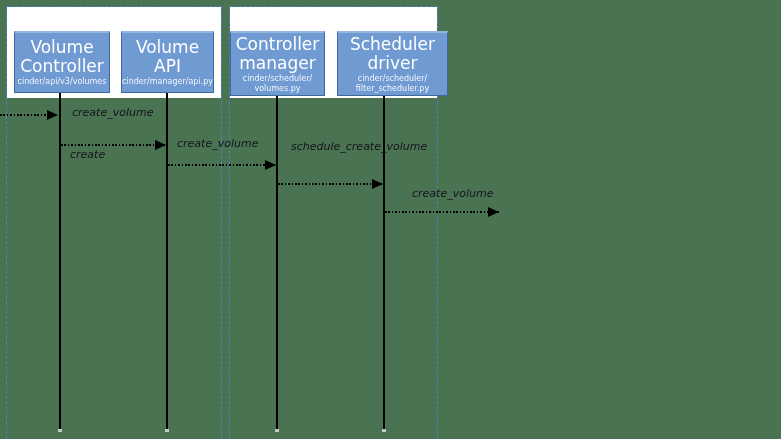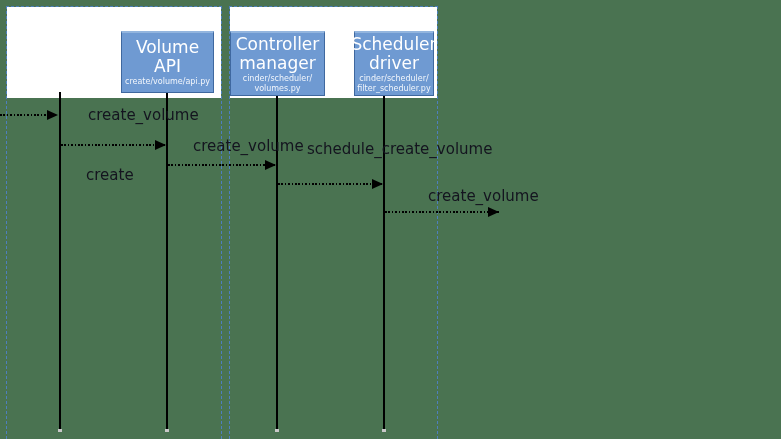--- a/index.html
+++ b/index.html
@@ -50,21 +50,21 @@
     display: flex;
     flex-direction: column;
     justify-content: center;
     align-items: center;
     text-align: center;
     padding: 1px 4px;
   }
   #actor-volume-controller { left: 14px;  top: 31px; width: 96px; height: 62px; }
   #actor-volume-api        { left: 121px; top: 31px; width: 93px; height: 62px; }
   #actor-scheduler-manager { left: 230px; top: 31px; width: 95px; height: 65px; }
-  #actor-scheduler-driver  { left: 354px; top: 31px; width: 80px; height: 65px; justify-content: center; }
+  #actor-scheduler-driver  { left: 337px; top: 31px; width: 111px; height: 65px; justify-content: center; }
   .actor-name {
     font-size: 17px;
     line-height: 1.12;
   }
   .actor-path {
     margin-top: 1px;
     font-size: 8px;
     line-height: 1.15;
     color: #f2f6fc;
   }
@@ -103,27 +103,27 @@
     border-bottom: 5px solid transparent;
   }
   #msg-1 { left: 0px;   top: 114px; width: 58px;  }
   #msg-2 { left: 61px;  top: 144px; width: 105px; }
   #msg-3 { left: 168px; top: 164px; width: 108px; }
   #msg-4 { left: 278px; top: 183px; width: 105px; }
   #msg-5 { left: 385px; top: 211px; width: 114px; }
 
   .msg-label {
     position: absolute;
-    font-size: 15px;
+    font-style: italic;
+    font-size: 11px;
     color: #14141f;
     white-space: nowrap;
-    margin-left: 16px;
   }
   #msg-label-1 { left: 72px;  top: 106px; }
-  #msg-label-2 { left: 70px;  top: 166px; }
+  #msg-label-2 { left: 70px;  top: 148px; }
   #msg-label-3 { left: 177px; top: 137px; }
   #msg-label-4 { left: 291px; top: 140px; }
   #msg-label-5 { left: 412px; top: 187px; }
 </style>
 </head>
 <body>
 
 <div id="canvas">
 
   <div class="frame" id="frame-cinder-api">
@@ -133,25 +133,32 @@
 
   <div class="frame" id="frame-cinder-scheduler">
     <div class="frame-head"></div>
   </div>
 
   <div class="lifeline" id="lifeline-volume-controller"></div>
   <div class="lifeline" id="lifeline-volume-api"></div>
   <div class="lifeline" id="lifeline-scheduler-manager"></div>
   <div class="lifeline" id="lifeline-scheduler-driver"></div>
 
+  <div class="actor" id="actor-volume-controller">
+    <div class="actor-name">Volume Controller</div>
+    <div class="actor-path">
+      <span>cinder/api/v3/volumes</span>
+      <span></span>
+    </div>
+  </div>
 
   <div class="actor" id="actor-volume-api">
     <div class="actor-name">Volume API</div>
     <div class="actor-path">
-      <span>create/volume/api.py</span>
+      <span>cinder/manager/api.py</span>
       <span></span>
     </div>
   </div>
 
   <div class="actor" id="actor-scheduler-manager">
     <div class="actor-name">Controller manager</div>
     <div class="actor-path">
       <span>cinder/scheduler/</span>
       <span>volumes.py</span>
     </div>

